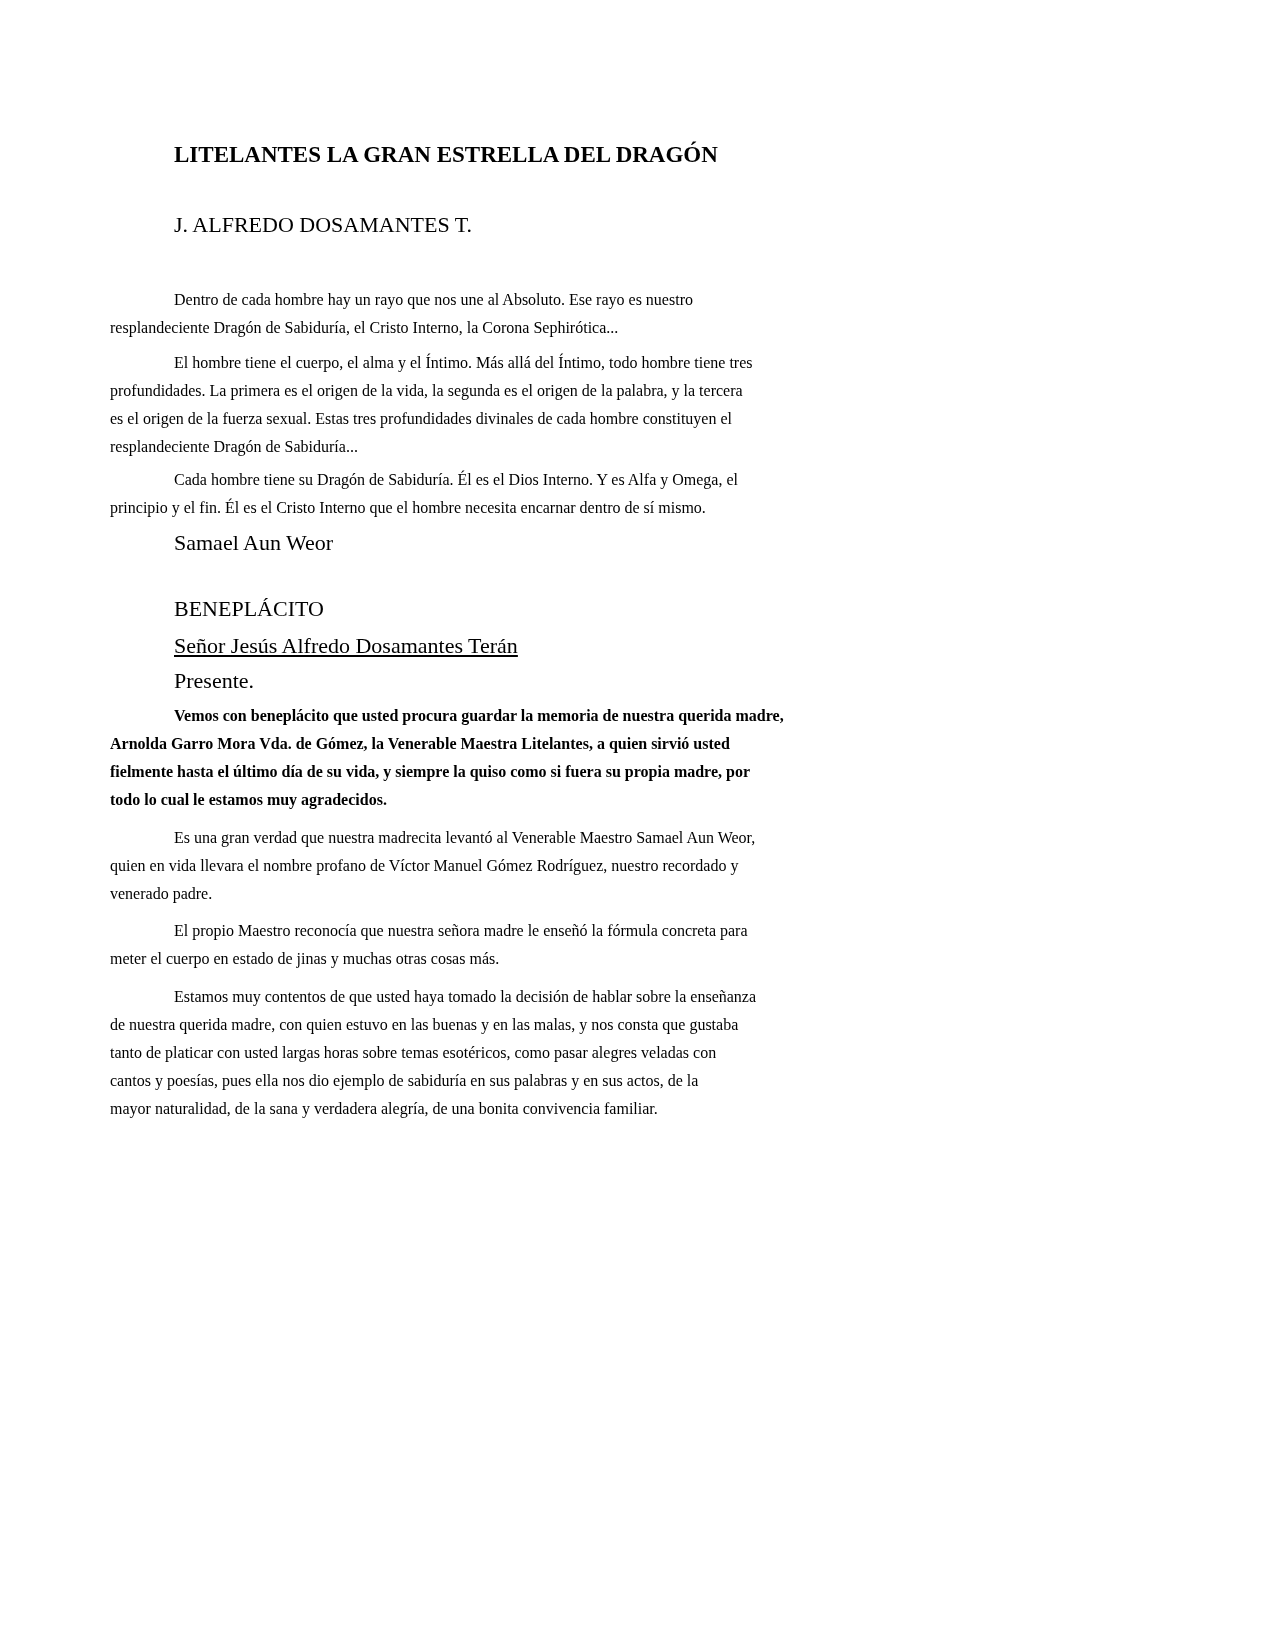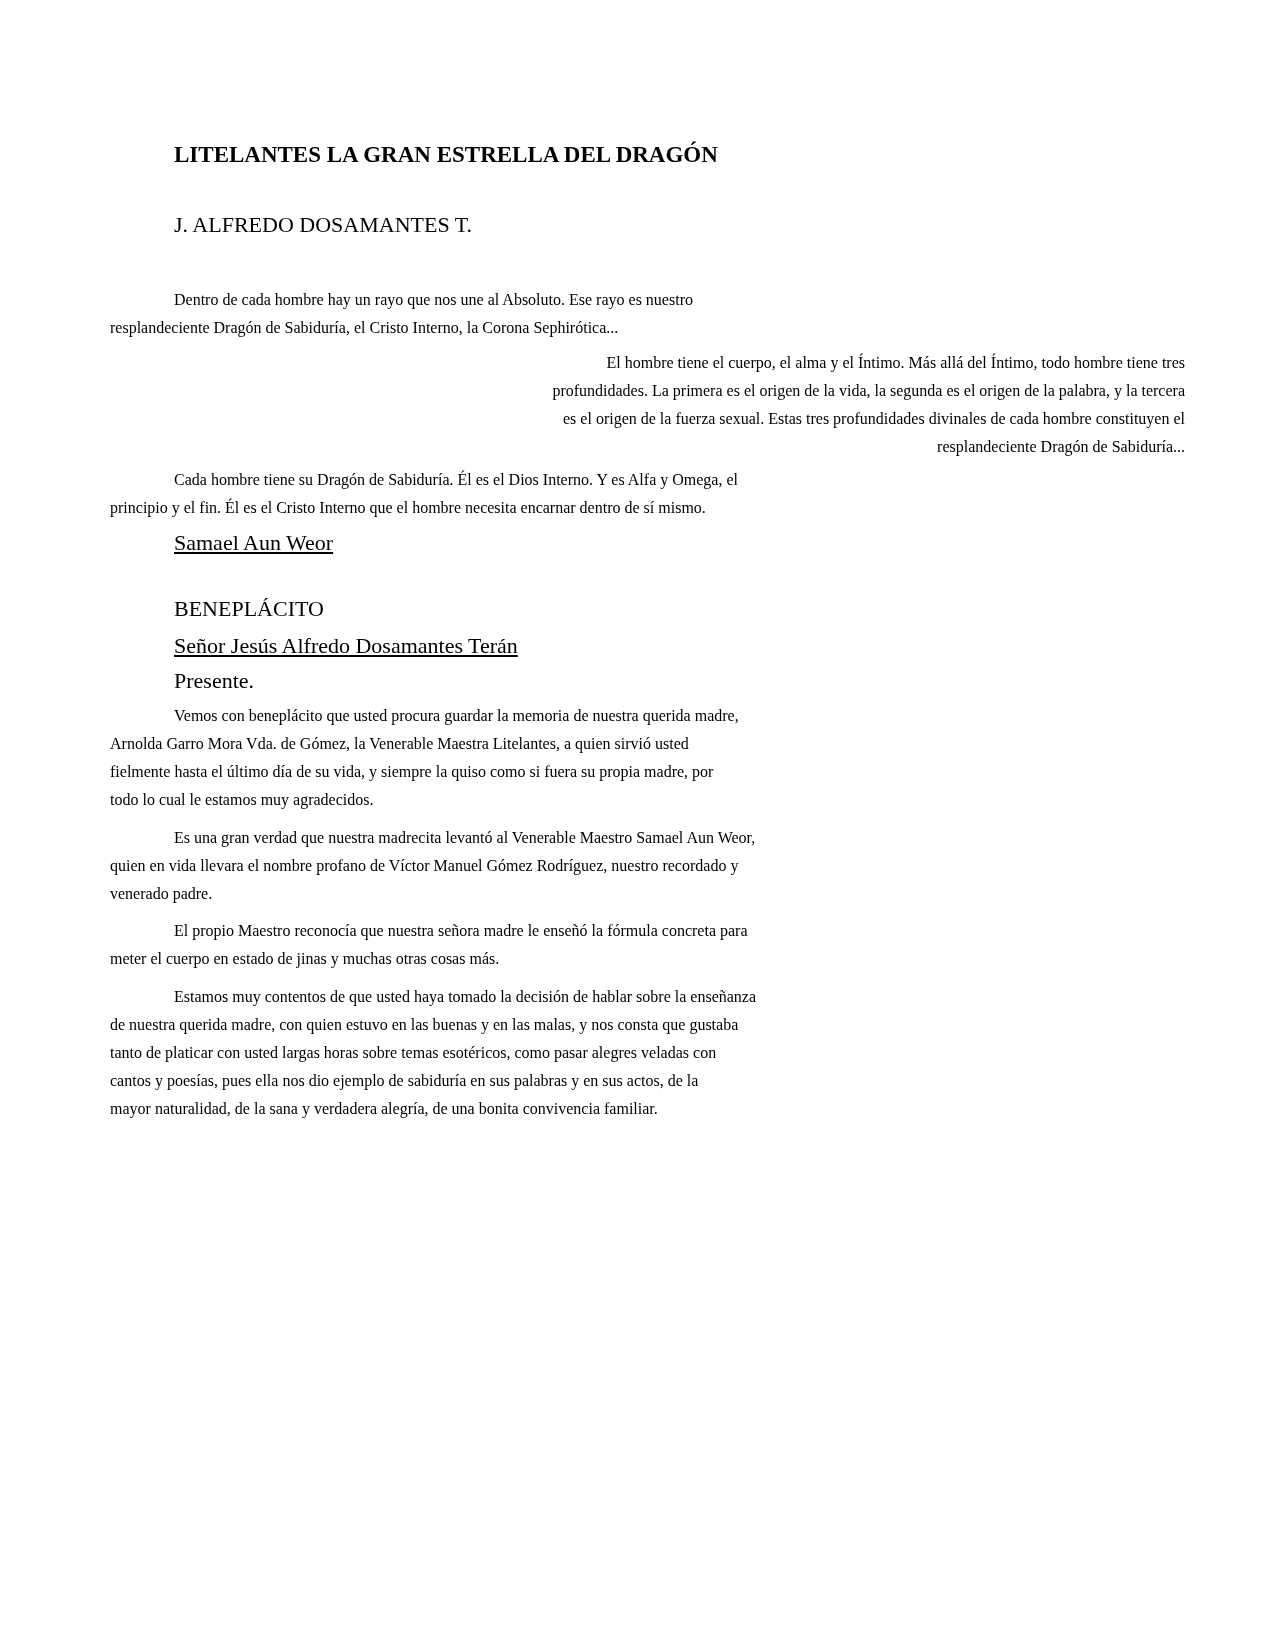--- a/index.html
+++ b/index.html
@@ -42,28 +42,28 @@
     font-size: 16px;
     line-height: 28px;
     margin: 0;
     text-indent: 64px;
     white-space: pre-line;
   }
   
   .mt-author      { margin-top: 42px; }
   .mt-heading1    { margin-top: 112px; }
   .mt-p1          { margin-top: 47px; }
-  .mt-p2          { margin-top: 7px; text-align: right; }
+  .mt-p2          { margin-top: 7px; }
   .mt-p3          { margin-top: 5px; }
-  .mt-sig         { margin-top: 7px; text-decoration: underline; }
+  .mt-sig         { margin-top: 7px; }
   .mt-chapter     { margin-top: 83px; }
   .mt-beneplacito { margin-top: 38px; }
   .mt-addressee   { margin-top: 9px; text-decoration: underline; }
   .mt-salutation  { margin-top: 7px; }
-  .mt-lp1         { margin-top: 7px; }
+  .mt-lp1         { margin-top: 7px; font-weight: bold; }
   .mt-lp2         { margin-top: 10px; }
   .mt-lp3         { margin-top: 9px; }
   .mt-lp4         { margin-top: 7px; }
   .mt-lp5         { margin-top: 10px; }
 </style>
 </head>
 <body>
 
 <div class="page">
 

